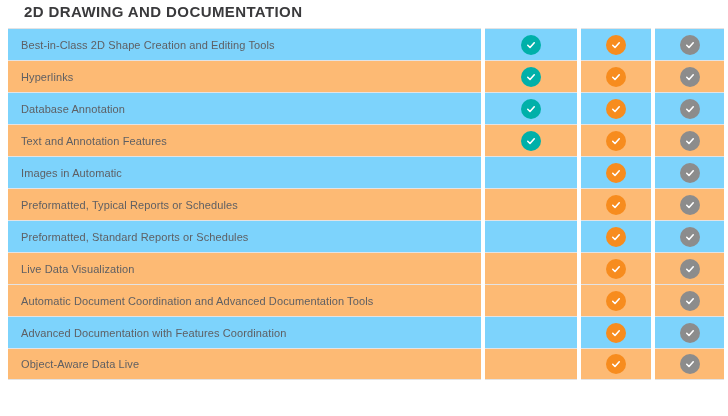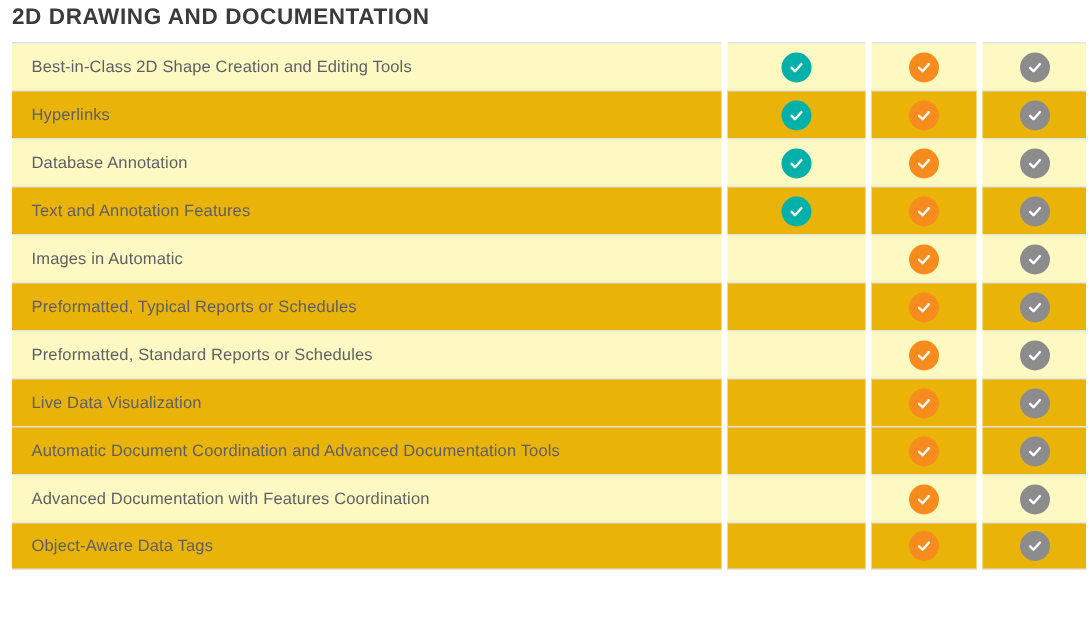--- a/index.html
+++ b/index.html
@@ -6,21 +6,21 @@
   body {
     width: 728px;
     height: 416px;
     background: #ffffff;
     font-family: "Liberation Sans", sans-serif;
     position: relative;
     overflow: hidden;
   }
   .page-title {
     position: absolute;
-    left: 8px;
+    left: 24px;
     top: 3px;
     margin: 0;
     font-size: 15px;
     font-weight: 700;
     letter-spacing: 0.4px;
     color: #3a3a3c;
   }
   .table {
     position: absolute;
     left: 8px;
@@ -30,27 +30,27 @@
   .row {
     display: flex;
     height: 32px;
   }
   .cell {
     box-sizing: border-box;
     height: 32px;
     border-top: 1px solid #e3e3e4;
     display: flex;
     align-items: center;
-    background: #eab308;
+    background: #fdba74;
   }
   .row:last-child .cell {
     border-bottom: 1px solid #e3e3e4;
   }
   .row.alt .cell {
-    background: #fef9c3;
+    background: #7dd3fc;
   }
   .cell + .cell { margin-left: 4px; }
   .label-cell {
     width: 473px;
     padding-left: 13px;
   }
   .feature-label {
     font-size: 11px;
     color: #5e5f63;
     letter-spacing: 0.1px;
@@ -297,21 +297,21 @@
       <div class="cell check-cell col-2">
         <span class="check-circle" style="background: rgb(140, 140, 140);">
           <svg viewBox="0 0 24 24" width="12" height="12" aria-hidden="true">
             <path d="M5.5 12.5l4.5 4.5L18.5 7.5" fill="none" stroke="#ffffff" stroke-width="3.2" stroke-linecap="round" stroke-linejoin="round"></path>
           </svg>
         </span>
       </div>
     </div>
     <div class="row">
       <div class="cell label-cell">
-        <span class="feature-label">Object-Aware Data Tags</span>
+        <span class="feature-label">Object-Aware Data Live</span>
       </div>
       <div class="cell check-cell col-0"></div>
       <div class="cell check-cell col-1">
         <span class="check-circle" style="background: rgb(247, 140, 30);">
           <svg viewBox="0 0 24 24" width="12" height="12" aria-hidden="true">
             <path d="M5.5 12.5l4.5 4.5L18.5 7.5" fill="none" stroke="#ffffff" stroke-width="3.2" stroke-linecap="round" stroke-linejoin="round"></path>
           </svg>
         </span>
       </div>
       <div class="cell check-cell col-2">

